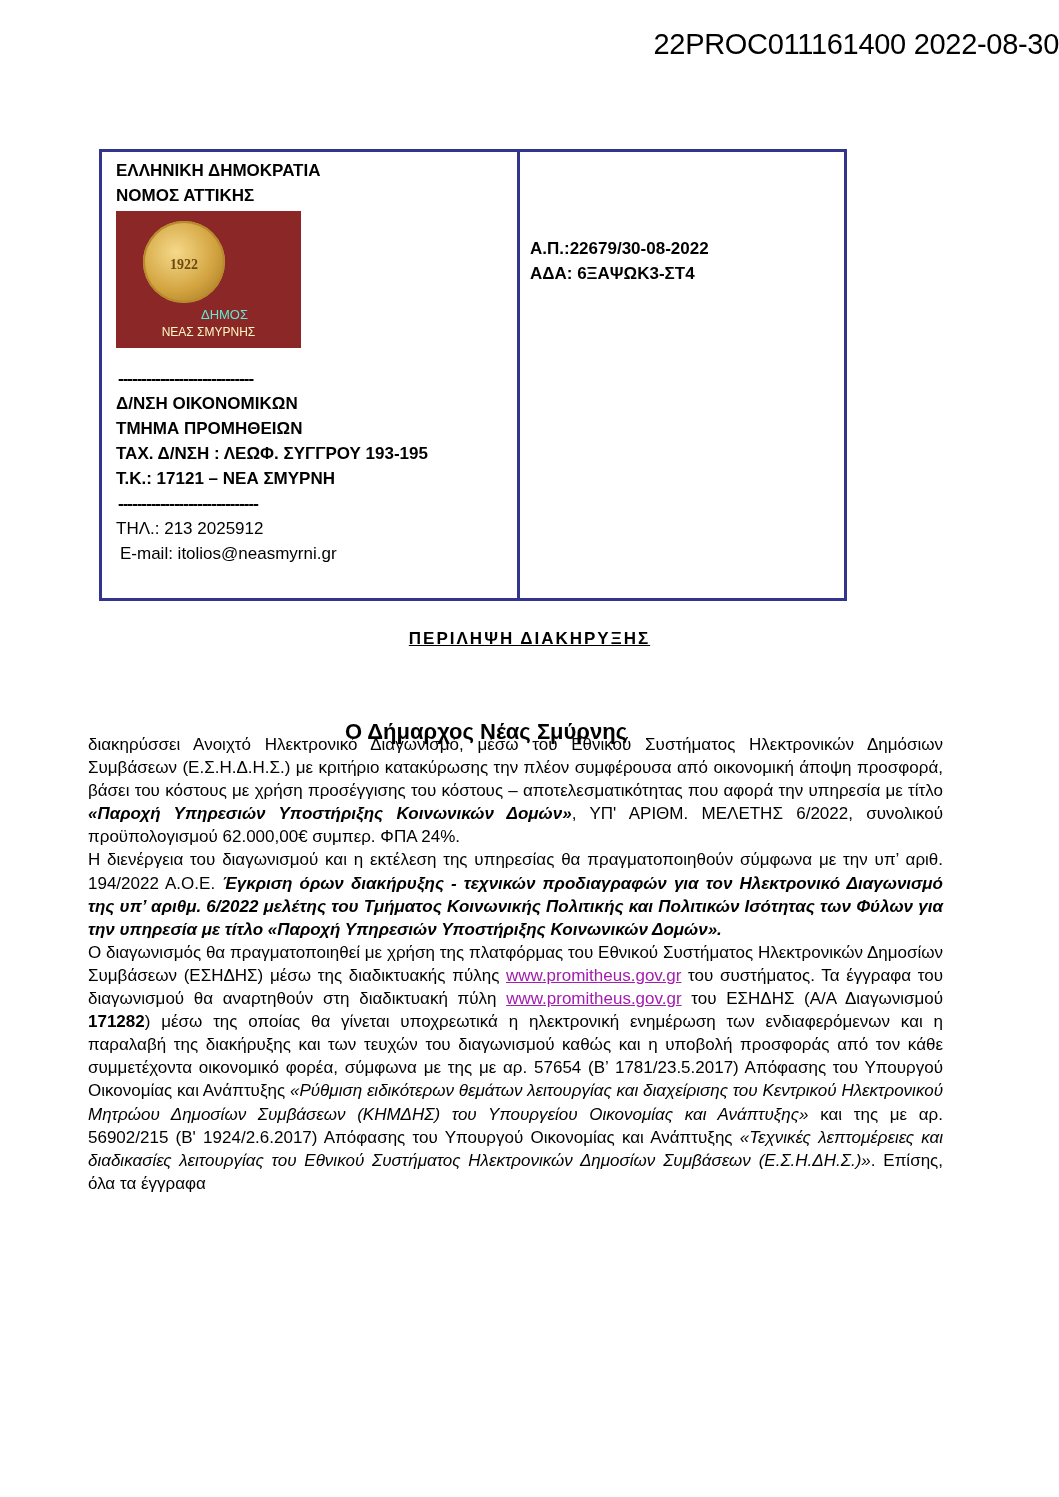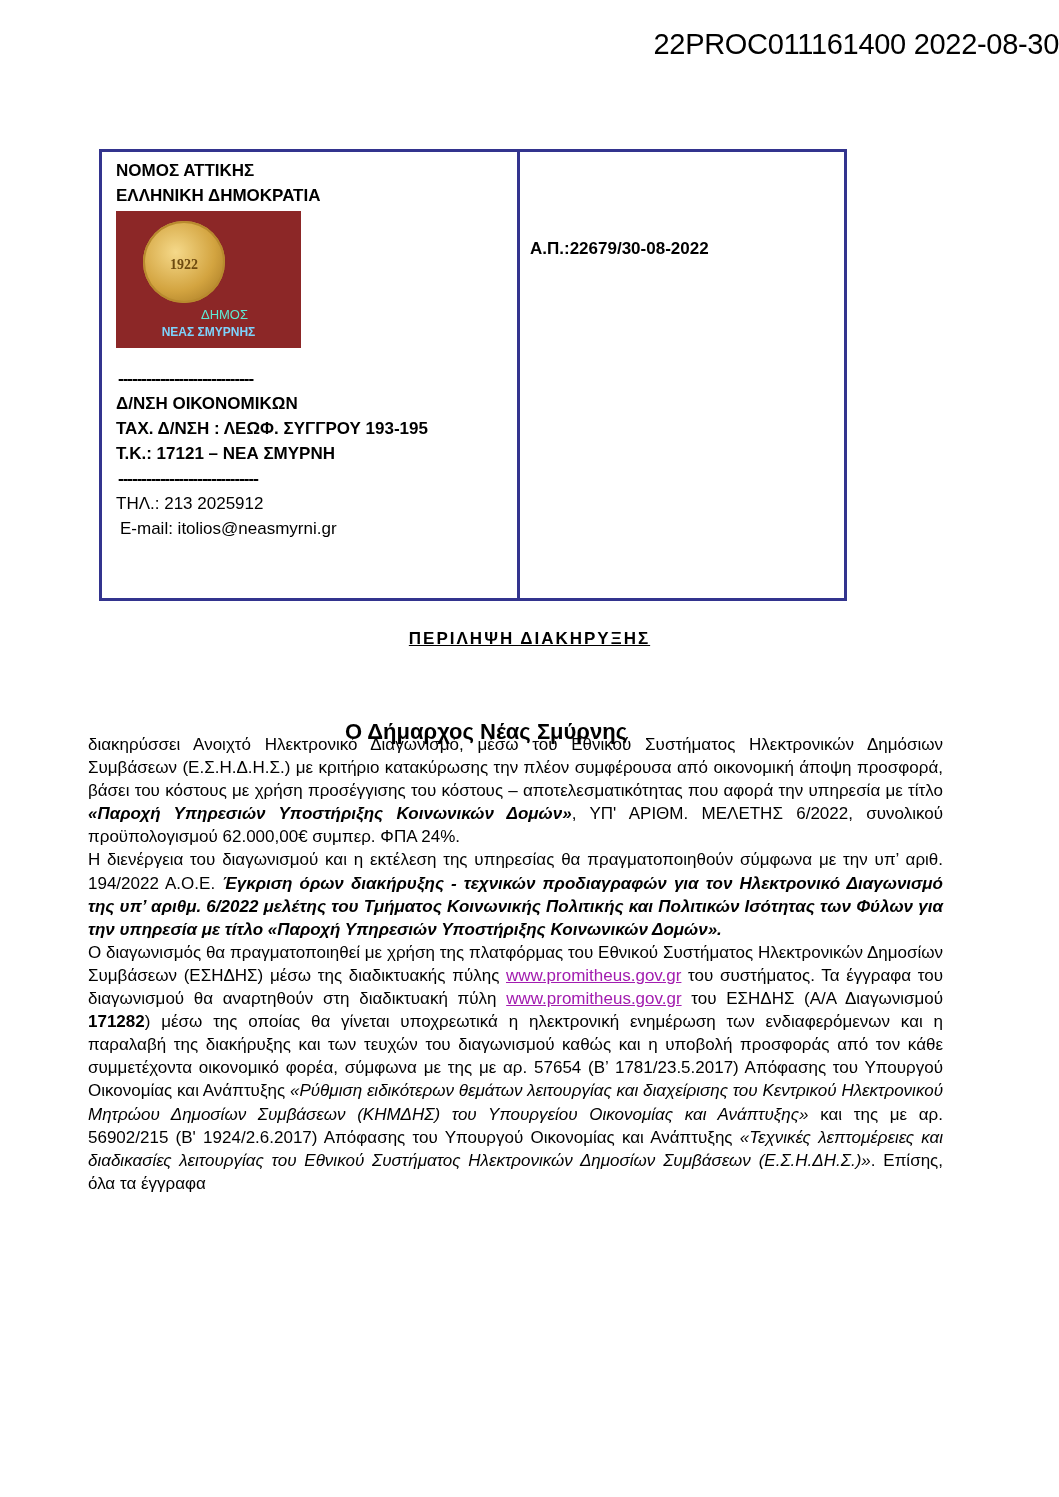--- a/index.html
+++ b/index.html
@@ -14,62 +14,64 @@
     font-weight:bold; line-height:25px; }
   .b { font-weight:bold; }
   .logo { width:137px; height:137px; background:#8c2727; margin:3px 0 0 0; position:relative;padding-left:48px; }
   .coin { position:absolute; left:27px; top:10px; width:82px; height:82px; border-radius:50%;
     background:radial-gradient(circle at 40% 38%, #f5d98a 0%, #d3a440 55%, #9a6d1c 100%);
     box-shadow:0 0 0 2px #b88a2e inset; }
   .coin span { position:absolute; left:0; right:0; top:31px; text-align:center; font-family:"Liberation Serif", serif;
     font-size:14px; color:#6d4a10; font-weight:bold; }
   .logo .l1 { position:absolute; top:97px; left:16px; width:100%; text-align:center; color:#5eead4;
     font-family:"Liberation Sans", sans-serif; font-size:13px; line-height:14px; }
-  .logo .l2 { position:absolute; top:114px; left:0; width:100%; text-align:center; color:#7dd3fc;
-    font-family:"Liberation Sans", sans-serif; font-size:12px; font-weight:bold; line-height:14px; }
+  .logo .l2 { position:absolute; top:114px; left:0; width:100%; text-align:center; color:#fef9c3;
+    font-family:"Liberation Sans", sans-serif; font-size:12px; font-weight:normal; line-height:14px; }
   .dash { letter-spacing:-1px; margin-left:2px; }
   .title { position:absolute; top:629px; left:0; width:1059px; text-align:center;
     font-family:"Liberation Sans", sans-serif; font-weight:bold; font-size:17px; letter-spacing:2px;
     text-decoration:underline; }
   .subtitle { position:absolute; top:719px; left:0; width:972px; text-align:center;
     font-family:"Liberation Sans", sans-serif; font-weight:bold; font-size:22px; }
   .body { position:absolute; left:88px; top:733px; width:855px; font-family:"Liberation Sans", sans-serif;
     font-size:17px; line-height:23.1px; text-align:justify; }
   .body p { margin:0; }
   .bi { font-weight:bold; font-style:italic; }
   .i { font-style:italic; }
   a.link { color:#a21caf; text-decoration:underline; }
 </style>
 </head>
 <body>
 
 <div class="stamp">22PROC011161400 2022-08-30</div>
 
 <div class="header-box">
   <div class="hb-left">
+    <div class="b">ΕΛΛΗΝΙΚΗ ΔΗΜΟΚΡΑΤΙΑ</div>
     <div class="b">ΝΟΜΟΣ ΑΤΤΙΚΗΣ</div>
-    <div class="b">ΕΛΛΗΝΙΚΗ ΔΗΜΟΚΡΑΤΙΑ</div>
     <div class="logo">
       <div class="coin">
           <span>1922</span>
         </div>
       <div class="l1">ΔΗΜΟΣ</div>
       <div class="l2">ΝΕΑΣ ΣΜΥΡΝΗΣ</div>
     </div>
     <div style="height:18px"></div>
     <div class="b dash">-----------------------------</div>
     <div class="b">Δ/ΝΣΗ ΟΙΚΟΝΟΜΙΚΩΝ</div>
+    <div class="b">ΤΜΗΜΑ ΠΡΟΜΗΘΕΙΩΝ</div>
     <div class="b">ΤΑΧ. Δ/ΝΣΗ : ΛΕΩΦ. ΣΥΓΓΡΟΥ 193-195</div>
     <div class="b">Τ.Κ.: 17121 – ΝΕΑ ΣΜΥΡΝΗ</div>
     <div class="b dash">------------------------------</div>
     <div>ΤΗΛ.: 213 2025912</div>
     <div style="margin-left:4px">E-mail: itolios@neasmyrni.gr</div>
   </div>
   <div class="hb-right">
     <div>Α.Π.:22679/30-08-2022</div>
+    <div>ΑΔΑ: 6ΞΑΨΩΚ3-ΣΤ4</div>
   </div>
 </div>
 
 <div class="title">ΠΕΡΙΛΗΨΗ ΔΙΑΚΗΡΥΞΗΣ</div>
 <div class="subtitle">Ο Δήμαρχος Νέας Σμύρνης</div>
 
 <div class="body">
   <p><span>διακηρύσσει Ανοιχτό Ηλεκτρονικό Διαγωνισμό, μέσω του Εθνικού Συστήματος Ηλεκτρονικών Δημόσιων Συμβάσεων (Ε.Σ.Η.Δ.Η.Σ.) με κριτήριο κατακύρωσης την πλέον συμφέρουσα από οικονομική άποψη προσφορά, βάσει του κόστους με χρήση προσέγγισης του κόστους – αποτελεσματικότητας που αφορά την υπηρεσία με τίτλο </span><span class="bi">«Παροχή Υπηρεσιών Υποστήριξης Κοινωνικών Δομών»</span><span>, ΥΠ' ΑΡΙΘΜ. ΜΕΛΕΤΗΣ 6/2022, συνολικού προϋπολογισμού 62.000,00€ </span><span>συμπερ. ΦΠΑ 24%.</span></p>
   <p><span>Η διενέργεια του διαγωνισμού και η εκτέλεση της υπηρεσίας θα πραγματοποιηθούν σύμφωνα με την υπ’ αριθ. 194/2022 Α.Ο.Ε. </span><span class="bi">Έγκριση όρων διακήρυξης - τεχνικών προδιαγραφών για τον Ηλεκτρονικό Διαγωνισμό της υπ’ αριθμ. 6/2022 μελέτης του Τμήματος Κοινωνικής Πολιτικής και Πολιτικών Ισότητας των Φύλων για την υπηρεσία με τίτλο «Παροχή Υπηρεσιών Υποστήριξης Κοινωνικών Δομών».</span></p>
   <p><span>Ο διαγωνισμός θα πραγματοποιηθεί με χρήση της πλατφόρμας του Εθνικού Συστήματος Ηλεκτρονικών Δημοσίων Συμβάσεων (ΕΣΗΔΗΣ) μέσω της διαδικτυακής πύλης </span><a class="link">www.promitheus.gov.gr</a><span> του συστήματος. Τα έγγραφα του διαγωνισμού θα αναρτηθούν στη διαδικτυακή πύλη </span><a class="link">www.promitheus.gov.gr</a><span> του ΕΣΗΔΗΣ (Α/Α Διαγωνισμού </span><span class="b">171282</span><span>) μέσω της οποίας θα γίνεται υποχρεωτικά η ηλεκτρονική ενημέρωση των ενδιαφερόμενων και η παραλαβή της διακήρυξης και των τευχών του διαγωνισμού καθώς και η υποβολή προσφοράς από τον κάθε συμμετέχοντα οικονομικό φορέα, σύμφωνα με της με αρ. 57654 (Β’ 1781/23.5.2017) Απόφασης του Υπουργού Οικονομίας και Ανάπτυξης </span><span class="i">«Ρύθμιση ειδικότερων θεμάτων λειτουργίας και διαχείρισης του Κεντρικού Ηλεκτρονικού Μητρώου Δημοσίων Συμβάσεων (ΚΗΜΔΗΣ) του Υπουργείου Οικονομίας και Ανάπτυξης»</span><span> και της με αρ. 56902/215 (Β' 1924/2.6.2017) Απόφασης του Υπουργού Οικονομίας και Ανάπτυξης </span><span class="i">«Τεχνικές λεπτομέρειες και διαδικασίες λειτουργίας του Εθνικού Συστήματος Ηλεκτρονικών Δημοσίων Συμβάσεων (Ε.Σ.Η.ΔΗ.Σ.)»</span><span>. Επίσης, όλα τα έγγραφα</span></p>

